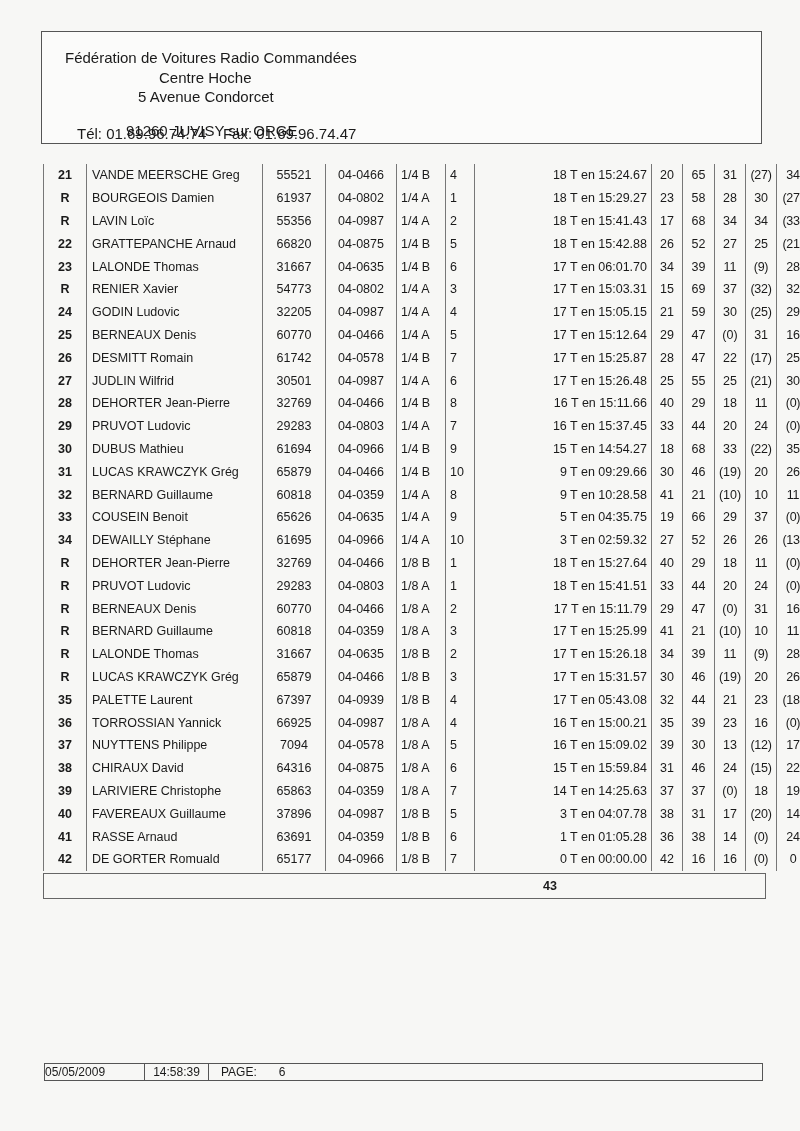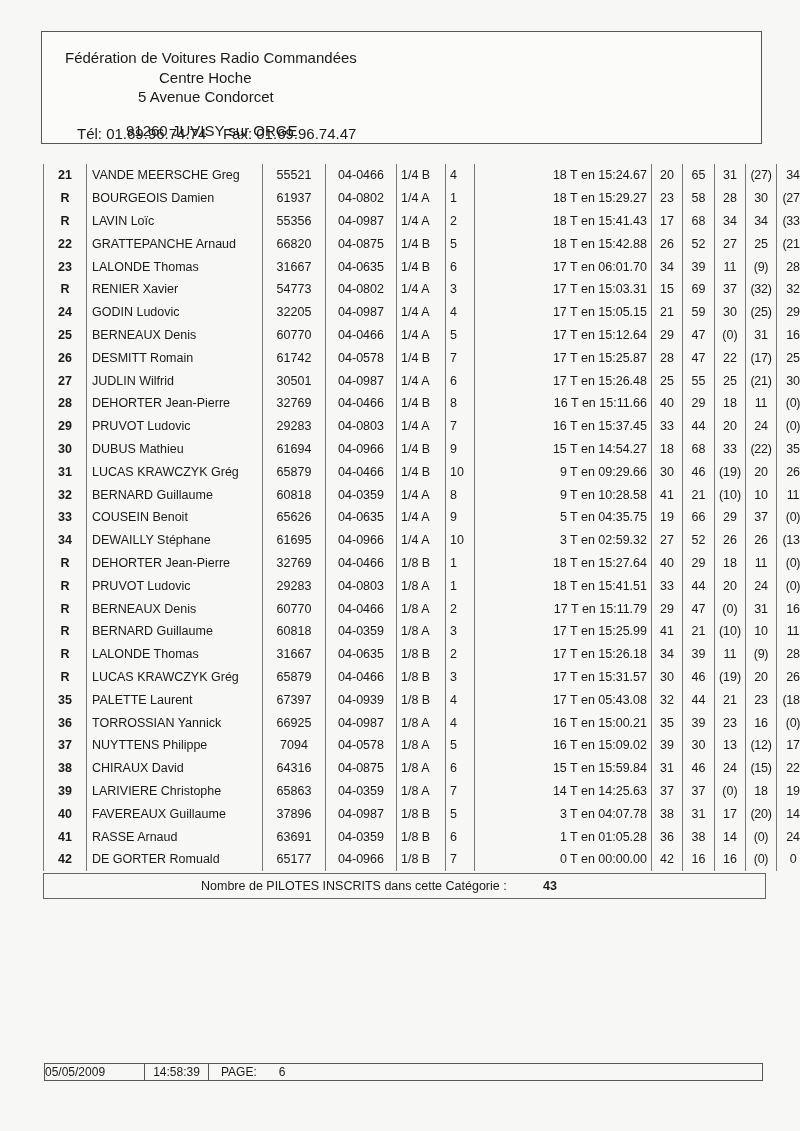--- a/index.html
+++ b/index.html
@@ -499,21 +499,20 @@
           <td class="c-n2">16</td>
           <td class="c-n3">16</td>
           <td class="c-n4">(0)</td>
           <td class="c-n5">0</td>
         </tr>
       </tbody>
   </table>
 </div>
 
 <div class="summary">
-  <span class="label">Nombre de PILOTES INSCRITS dans cette Catégorie :</span>
   <span class="count">43</span>
 </div>
 
 <div class="footer">
   <div class="f-date">05/05/2009</div>
   <div class="f-time">14:58:39</div>
   <div class="f-page">
     <span>PAGE:</span><span class="num">6</span>
   </div>
 </div>

